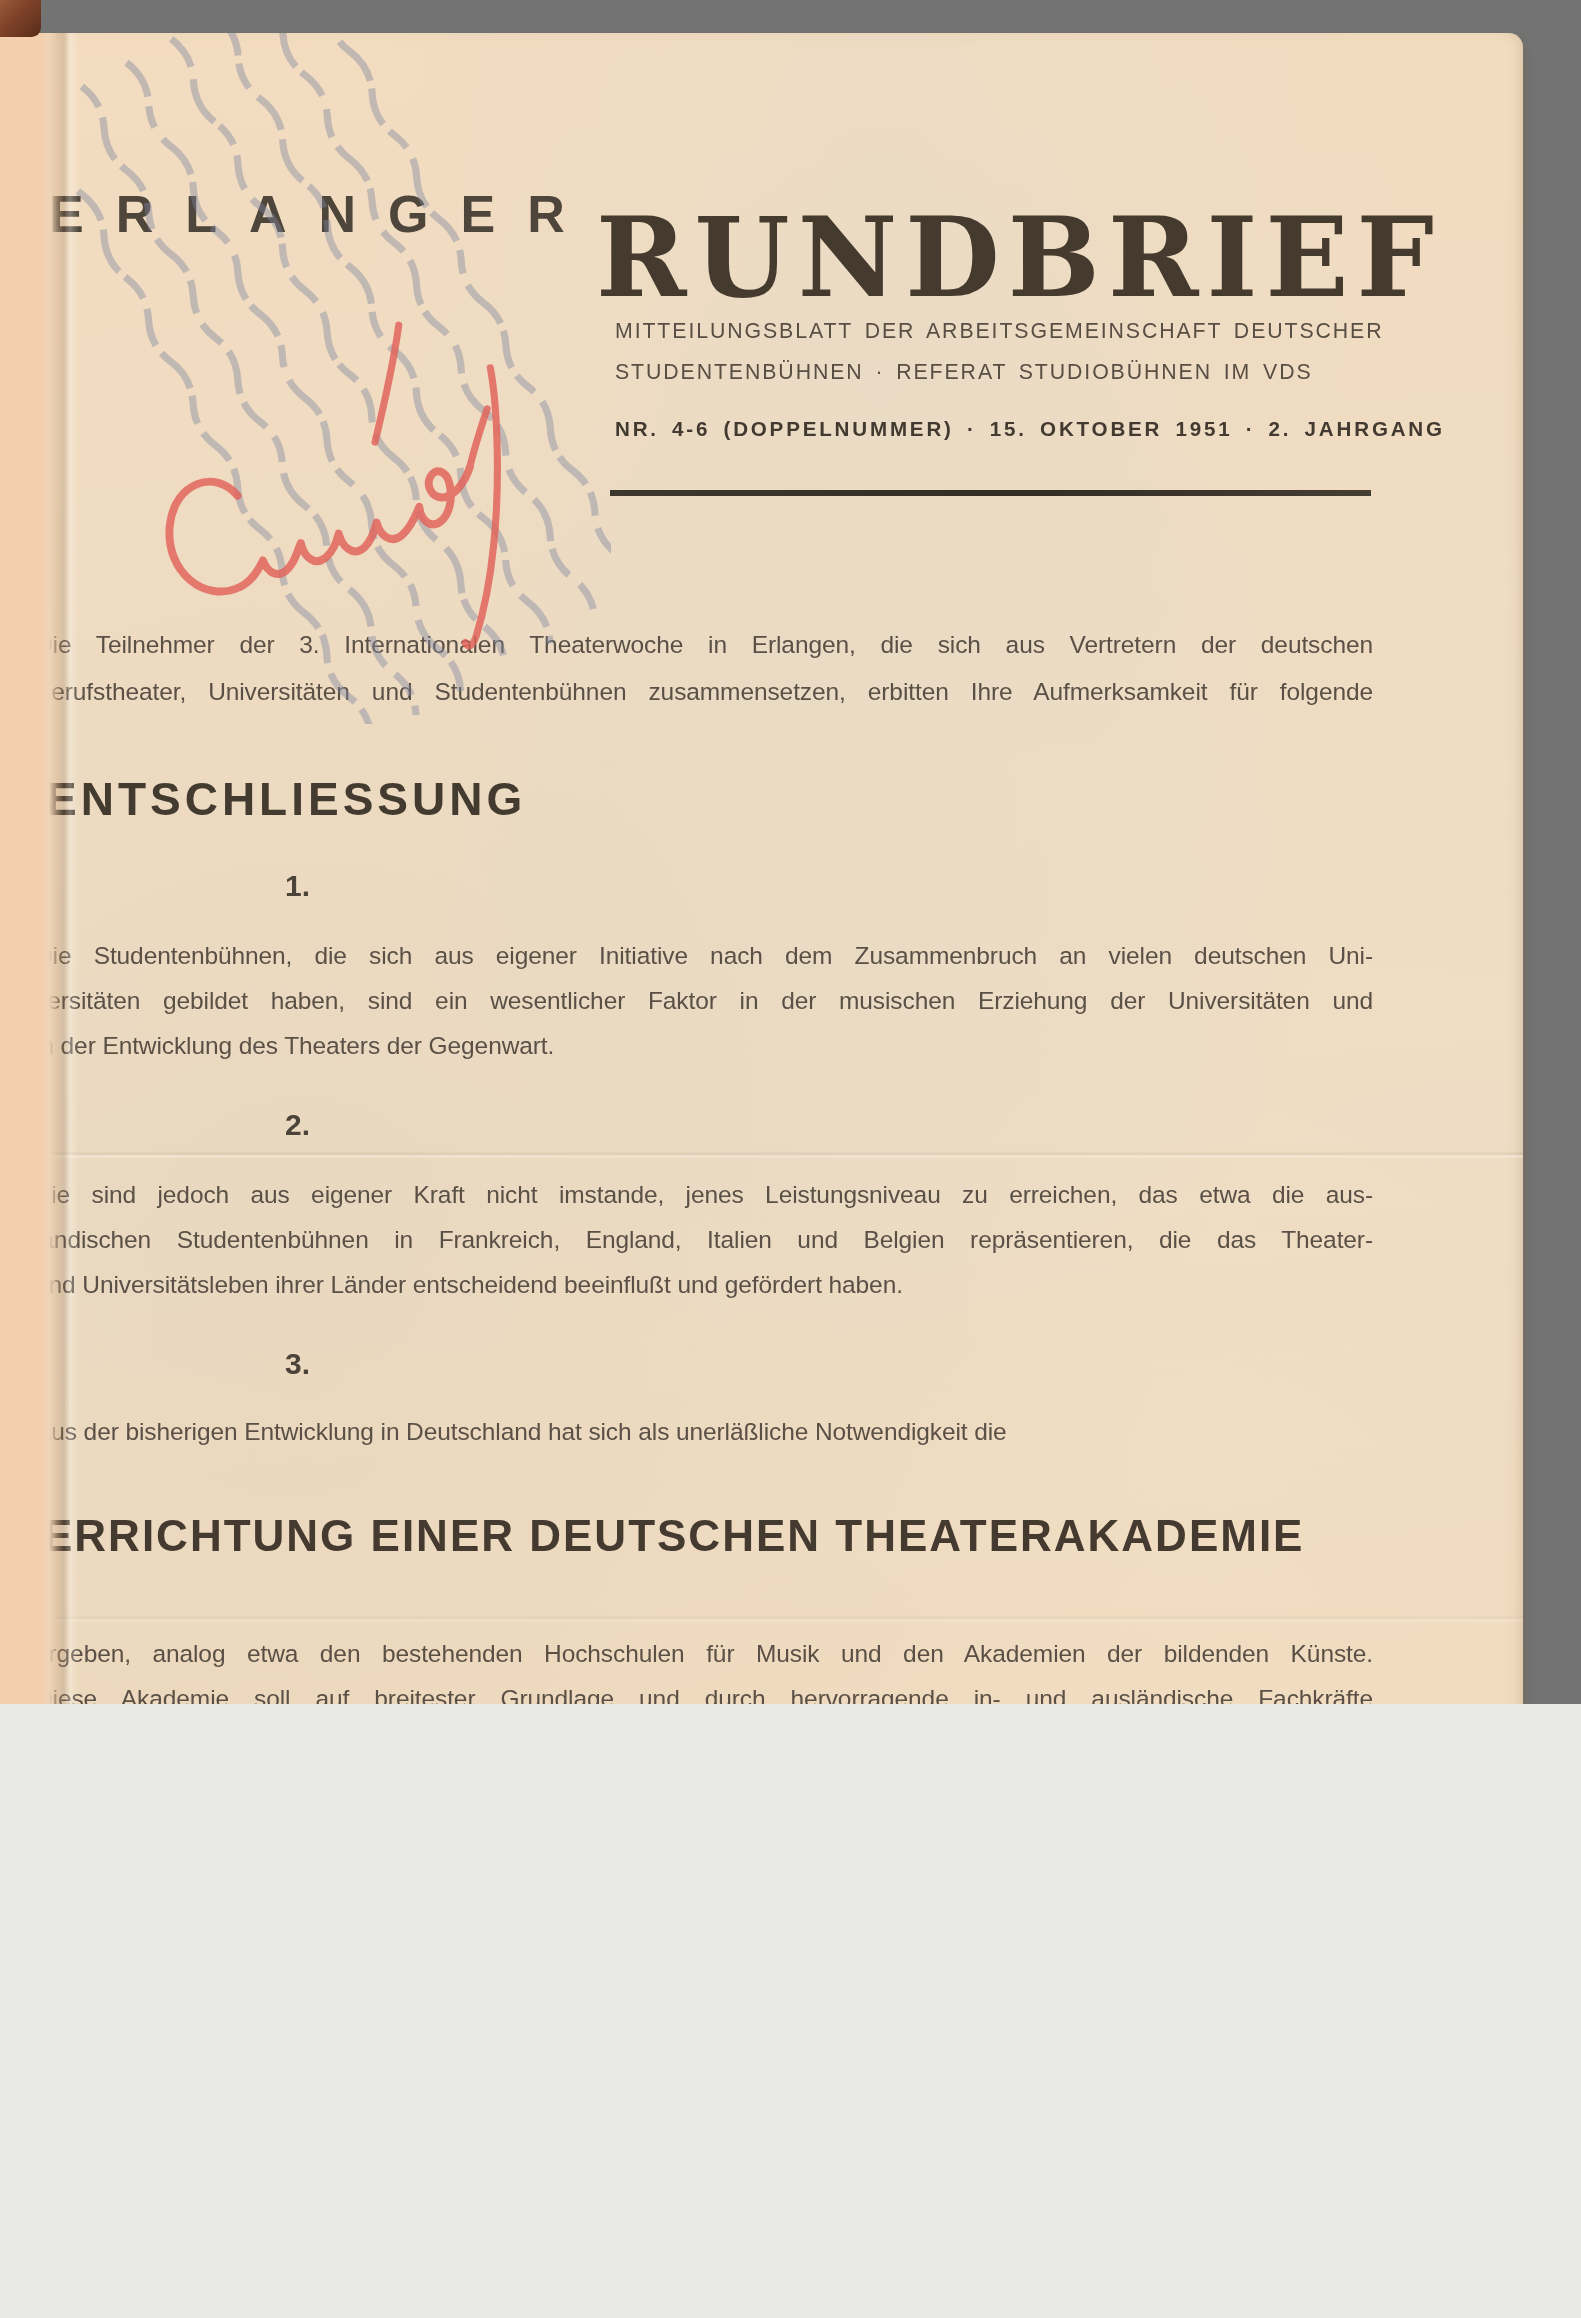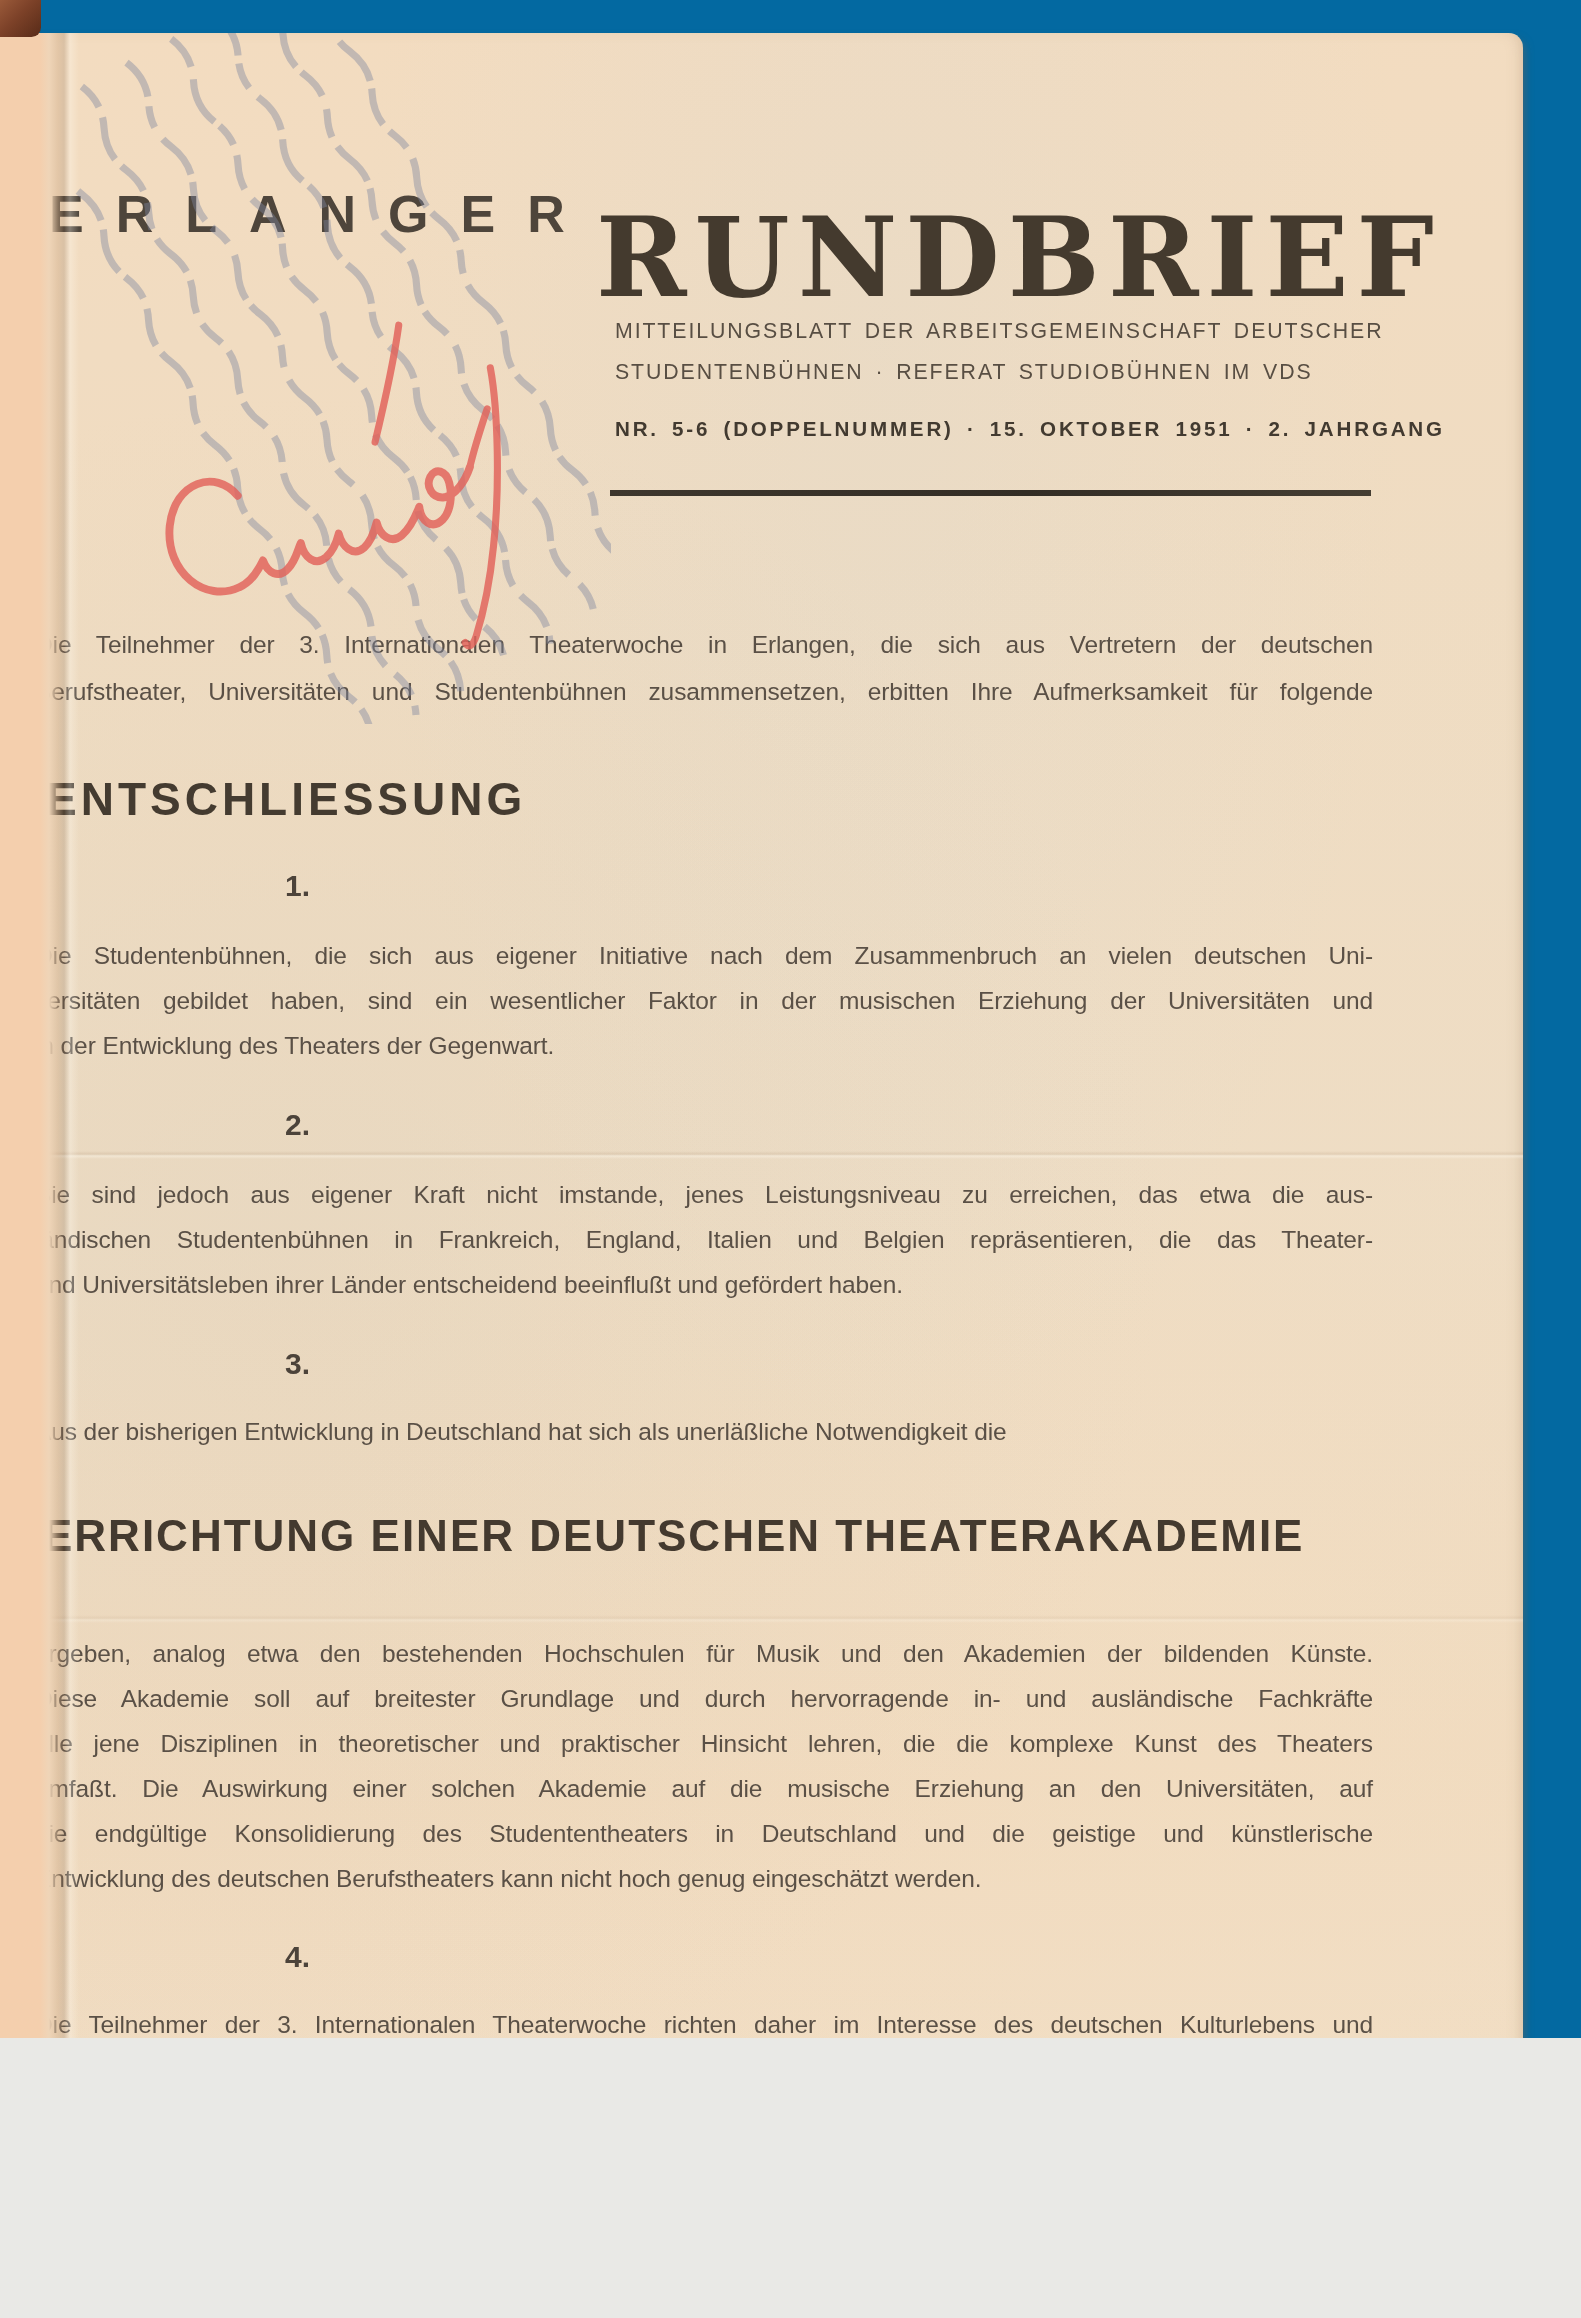--- a/index.html
+++ b/index.html
@@ -1,18 +1,18 @@
 <!DOCTYPE html>
 <html lang="de" style="font-size:12.6px"><head>
 <meta charset="utf-8">
 <style>
   html,body{margin:0;padding:0;background:#e9e9e6;}
   .scan{
-    position:relative;width:1581px;height:2038px;overflow:hidden;
-    background:#0369a1;
+    position:relative;width:1581px;height:1704px;overflow:hidden;
+    background:#737373;
     font-family:"Liberation Sans",sans-serif;
   }
   
   .paper{
     position:absolute;left:0;top:33px;width:1523px;height:2221px;
     background:
       radial-gradient(ellipse at 58% 14%, rgba(196,212,218,.14), transparent 42%),
       radial-gradient(ellipse at 20% 55%, rgba(214,200,175,.20), transparent 50%),
       radial-gradient(ellipse at 80% 75%, rgba(244,224,196,.35), transparent 55%),
       linear-gradient(176deg,#f3dcc0 0%,#efdcc2 28%,#eddcc4 52%,#f0dabe 78%,#f1dfc7 100%);
@@ -143,21 +143,21 @@
         <path stroke-width="10" d="M132,258 C104,224 52,240 46,296 C40,356 92,394 134,374 C152,366 160,348 164,340 C170,356 184,364 196,350 C206,340 208,326 212,318 C216,336 230,348 244,336 C254,327 258,314 260,306 C264,322 278,336 292,324 C302,315 306,300 308,292 C312,308 326,320 340,308 C352,298 358,282 362,272 C364,290 378,302 392,288 C402,277 404,258 400,242 C396,226 382,222 376,234 C370,246 378,262 394,260 C408,257 420,240 426,222"></path>
         <path stroke-width="9" d="M426,222 C432,196 440,172 448,148"></path>
         <path stroke-width="9" d="M452,96 C462,150 464,250 456,322 C452,362 444,404 434,436 C430,448 424,452 420,444"></path>
       </g>
     </svg>
 
     <div class="masthead-series">ERLANGER</div>
     <div class="masthead-main">RUNDBRIEF</div>
     <div class="subtitle s1">MITTEILUNGSBLATT DER ARBEITSGEMEINSCHAFT DEUTSCHER</div>
     <div class="subtitle s2">STUDENTENBÜHNEN · REFERAT STUDIOBÜHNEN IM VDS</div>
-    <div class="issue-line">NR. 5-6 (DOPPELNUMMER) · 15. OKTOBER 1951 · 2. JAHRGANG</div>
+    <div class="issue-line">NR. 4-6 (DOPPELNUMMER) · 15. OKTOBER 1951 · 2. JAHRGANG</div>
     <div class="masthead-rule"></div>
 
     <div class="para intro">
       <div class="line just">Die Teilnehmer der 3. Internationalen Theaterwoche in Erlangen, die sich aus Vertretern der deutschen</div>
       <div class="line just">Berufstheater, Universitäten und Studentenbühnen zusammensetzen, erbitten Ihre Aufmerksamkeit für folgende</div>
     </div>
 
     <div class="heading-1">ENTSCHLIESSUNG</div>
 
     <div class="secnum n1">1.</div>

